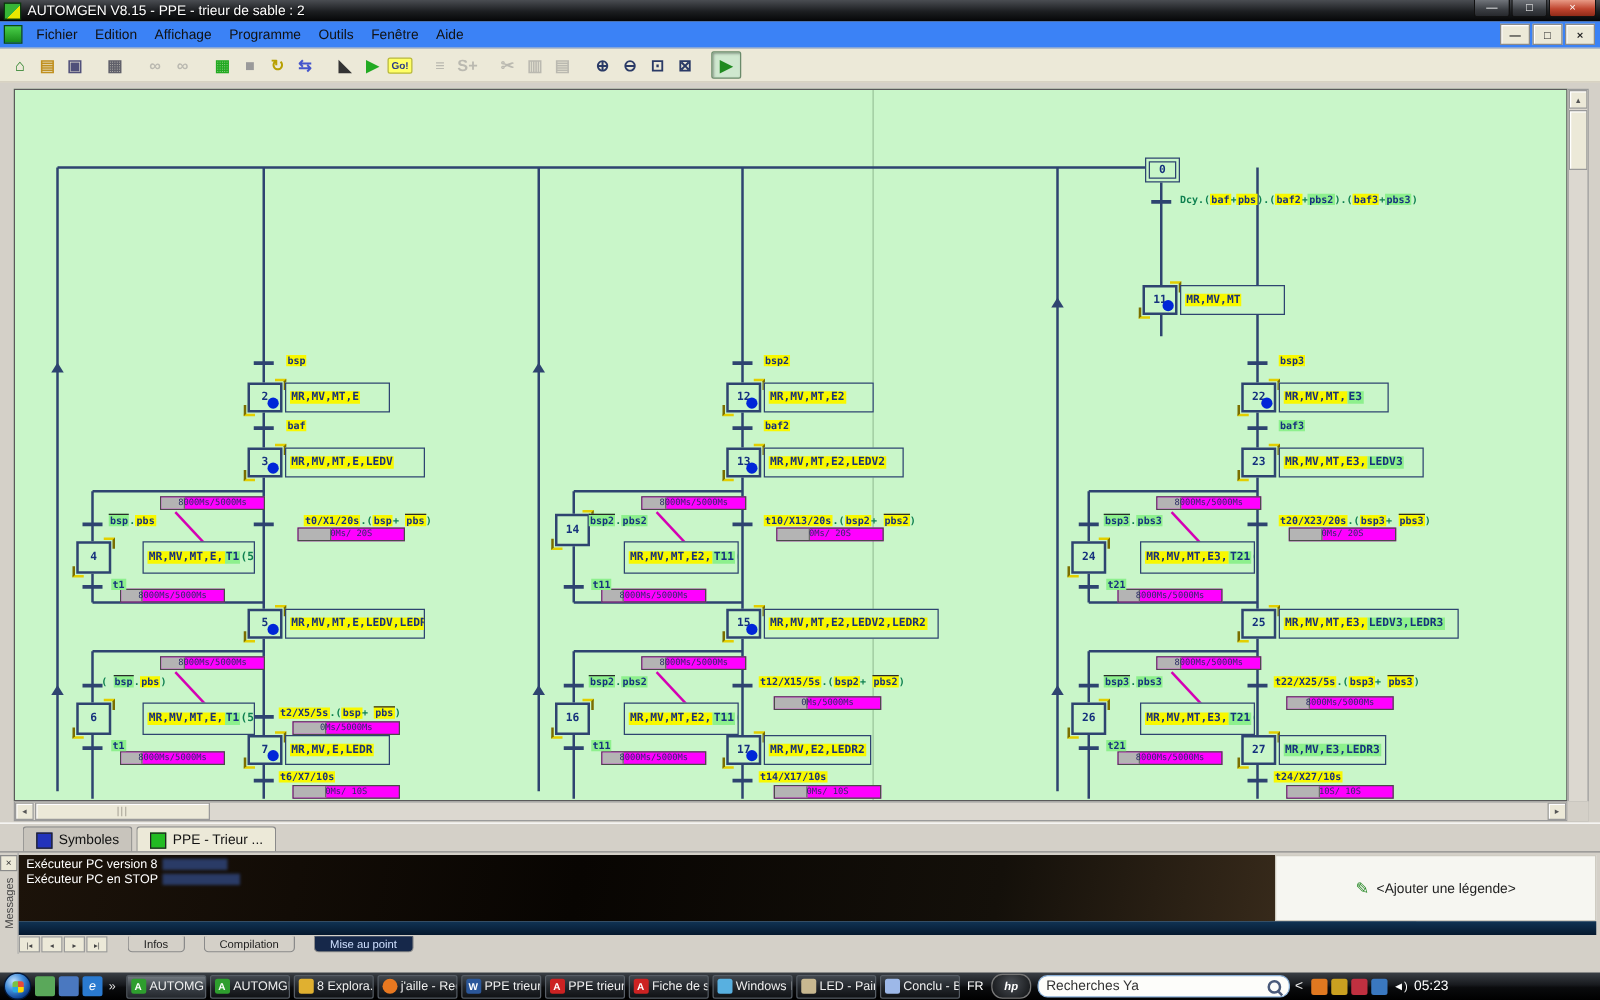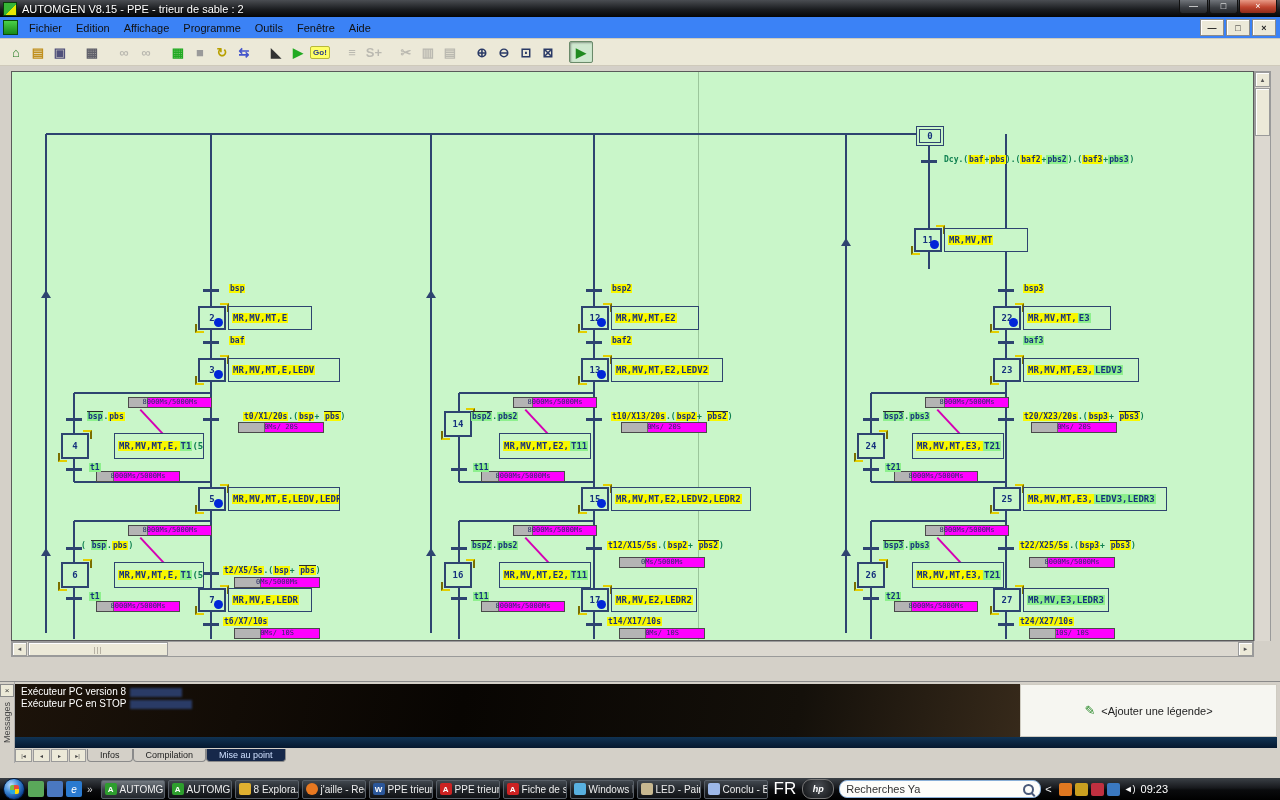--- a/index.html
+++ b/index.html
@@ -100,21 +100,21 @@
   .msmudge{display:inline-block;height:9px;background:#2a3b66;filter:blur(1.2px);vertical-align:middle;margin-left:4px;}
   #legendpanel{position:absolute;left:1020px;top:2px;right:3px;height:53px;background:#f6f6f1;
     display:flex;align-items:center;justify-content:center;font-size:11px;color:#222;border:1px solid #cfccc2;box-sizing:border-box;}
   #legend-pen{color:#2a8a2a;margin-right:6px;font-size:13px;}
   #msgblue{position:absolute;left:15px;top:55px;right:3px;height:11px;
     background:linear-gradient(#103354,#05182e);}
   #msgtabs{position:absolute;left:15px;bottom:1px;right:0;height:13px;background:#d4d0c8;
     display:flex;align-items:center;font-size:9px;color:#222;}
   .mnav{width:15px;height:11px;border:1px solid #9a9a9a;background:#ece9d8;font-size:6px;
     display:flex;align-items:center;justify-content:center;margin-right:1px;color:#444;}
-  .mtab{padding:0 12px;height:12px;display:flex;align-items:center;margin-left:0;
+  .mtab{padding:0 12px;height:12px;display:flex;align-items:center;margin-left:15px;
     border:1px solid #8a8a8a;border-top:none;border-radius:0 0 4px 4px;background:#d4d0c8;}
   .mtab.active{background:#16284a;color:#cfe0ff;}
 
   
   #statusbar{position:absolute;left:0;top:762px;right:0;height:16px;background:#d4d0c8;
     border-top:1px solid #fff;display:flex;align-items:center;padding:1px 2px;font-size:10px;color:#111;}
   .scell{height:12px;border:1px solid;border-color:#8a8a8a #fff #fff #8a8a8a;margin-left:3px;
     display:flex;align-items:center;justify-content:center;box-sizing:border-box;}
   #sc-main{flex:1;}
   #sc-a{width:40px;} #sc-num{width:36px;} #sc-b{width:40px;}
@@ -132,21 +132,21 @@
     background:conic-gradient(#e84a3a 0 25%,#ffd800 0 50%,#29a8e0 0 75%,#7ac143 0);}
   .ql{width:16px;height:16px;margin-left:3px;border-radius:2px;display:flex;align-items:center;
     justify-content:center;font-size:10px;font-style:italic;color:#fff;flex:none;}
   .chev{color:#ddd;font-size:10px;margin:0 5px;flex:none;}
   .tkb{width:64px;height:19px;margin-left:3px;border:1px solid #575e66;border-radius:2px;flex:none;
     background:linear-gradient(#41474e,#23272c 50%,#101215);display:flex;align-items:center;
     padding:0 3px;color:#eee;font-size:10px;white-space:nowrap;overflow:hidden;box-sizing:border-box;}
   .tkb.active{background:linear-gradient(#747b82,#3d434a 50%,#24282d);}
   .tkicon{width:12px;height:12px;margin-right:3px;border-radius:2px;flex:none;font-size:8px;
     font-weight:bold;color:#fff;display:flex;align-items:center;justify-content:center;}
-  #tr-lang{color:#fff;font-size:17px;margin:12px 6px;flex:none;}
+  #tr-lang{color:#fff;font-size:10px;margin:12px 6px;flex:none;}
   #hpbtn{width:30px;height:18px;border-radius:9px;flex:none;border:1px solid #777;
     background:radial-gradient(circle at 50% 35%,#4a4e54,#101214);color:#fff;
     font:italic bold 9px "Liberation Sans",sans-serif;display:flex;align-items:center;justify-content:center;}
   #searchbox{width:188px;height:16px;border-radius:8px;background:#fdfdfa;margin-left:5px;flex:none;
     display:flex;align-items:center;padding:0 6px;font-size:11px;color:#333;border:1px solid #8ab0d8;}
   #searchbox .stext{flex:1;overflow:hidden;white-space:nowrap;}
   .magc{width:7px;height:7px;border:2px solid #4a5a7a;border-radius:50%;position:relative;flex:none;}
   .magc::after{content:"";position:absolute;width:2px;height:5px;background:#4a5a7a;
     left:7px;top:6px;transform:rotate(-45deg);}
   #collapse{color:#eee;font-size:11px;margin:0 4px;flex:none;}
@@ -625,20 +625,30 @@
   </div>
   <div class="sb" id="hscroll" style="left:11px;top:641px;width:1243px;height:16px;">
     <div class="sbtn" style="left:0;top:0;width:15px;height:14px;">◂</div>
     <div class="sthumb" style="left:16px;top:0;width:140px;height:14px;">
         <span class="grip">|||</span>
       </div>
     <div class="sbtn" style="right:0;top:0;width:15px;height:14px;">▸</div>
   </div>
   <div id="corner"></div>
 
+  <div id="doctabs">
+      <div class="dtab">
+        <span class="dticon" style="background: rgb(34, 51, 187);"></span>
+        <span>Symboles</span>
+      </div>
+      <div class="dtab active">
+        <span class="dticon" style="background: rgb(34, 187, 34);"></span>
+        <span>PPE - Trieur ...</span>
+      </div>
+    </div>
 
   <div id="msgpane">
     <div id="msgside">
       <span id="msgclose">×</span>
       <span id="msgvert">Messages</span>
     </div>
     <div id="msgblack">
         <div><span>Exécuteur PC version 8</span><span class="msmudge" style="width: 52px;"></span></div>
         <div><span>Exécuteur PC en STOP</span><span class="msmudge" style="width: 62px;"></span></div>
       </div>
@@ -718,16 +728,16 @@
       <span class="magc"></span>
     </span>
     <span id="collapse">&lt;</span>
     <span id="trayicons" style="display:flex;">
         <span class="tray" style="background: rgb(224, 120, 32);"></span>
         <span class="tray" style="background: rgb(202, 160, 32);"></span>
         <span class="tray" style="background: rgb(192, 48, 64);"></span>
         <span class="tray" style="background: rgb(58, 120, 192);"></span>
       </span>
     <span id="spk">◄)</span>
-    <span id="clock">09:23</span>
+    <span id="clock">05:23</span>
   </div>
 
 </div>
 
 </body></html>

